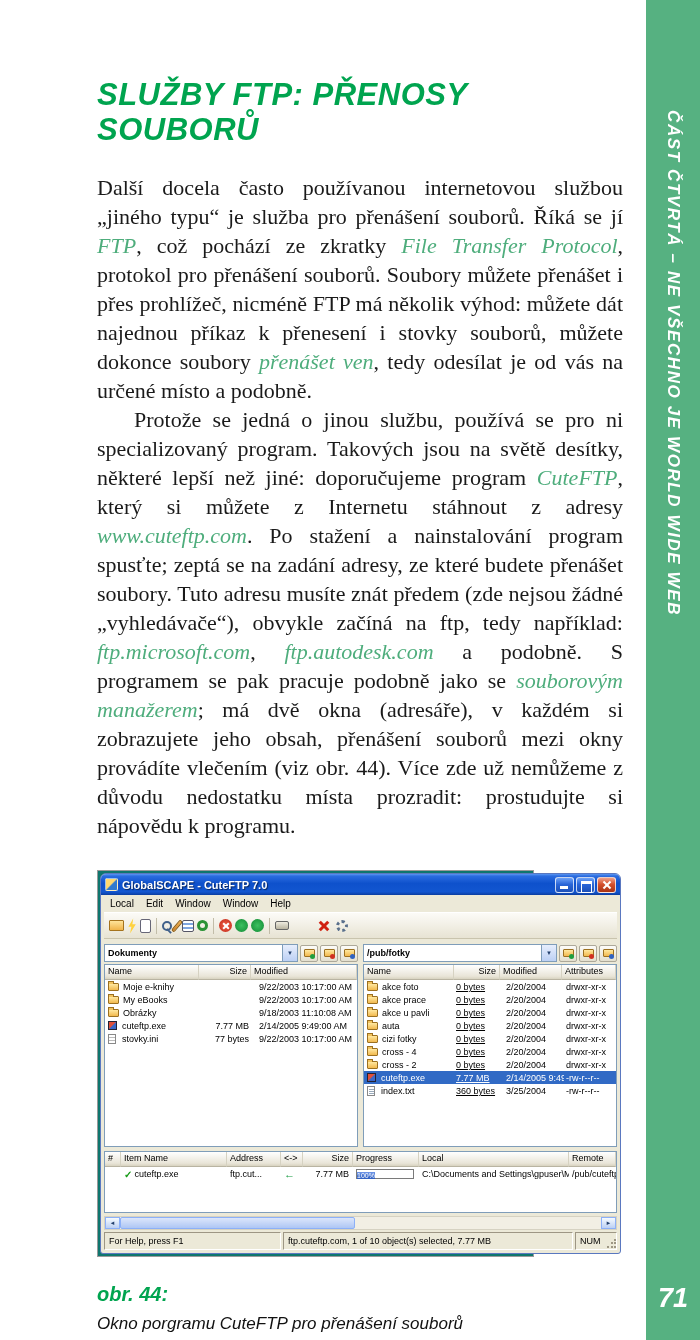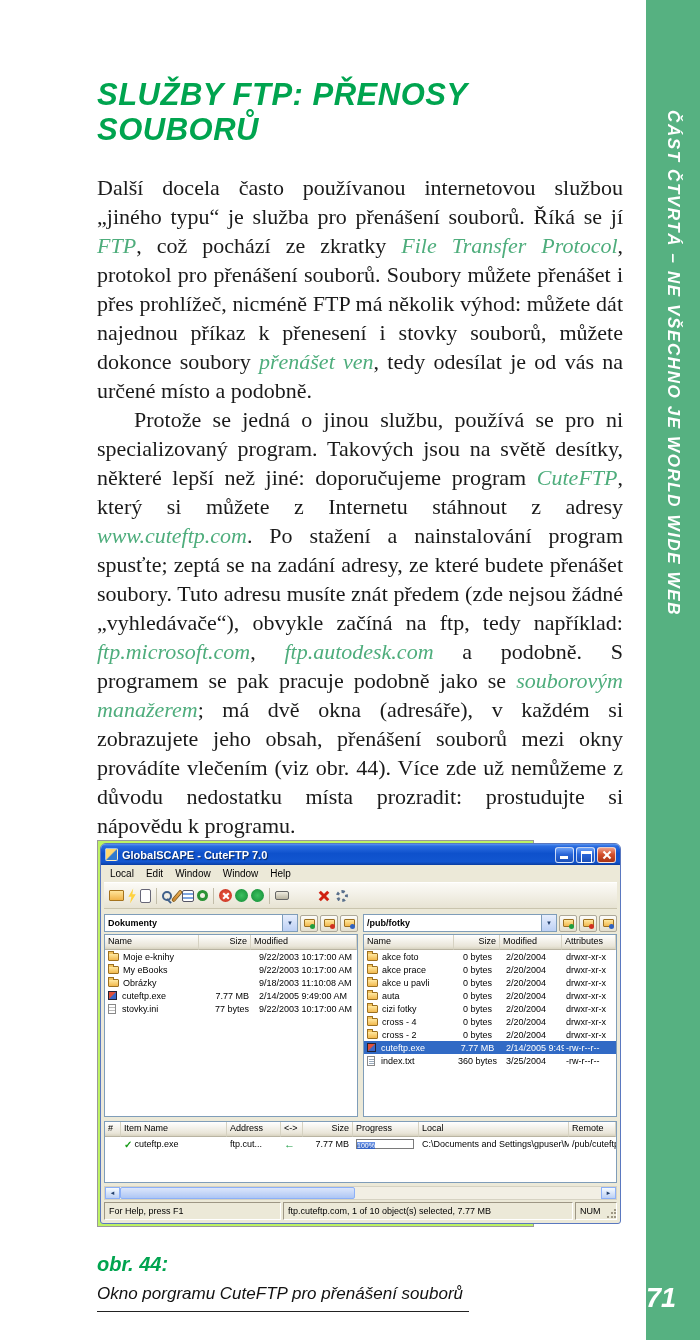--- a/index.html
+++ b/index.html
@@ -29,26 +29,26 @@
   .caption-label{font-family:"Liberation Sans",sans-serif;font-weight:bold;font-style:italic;
       color:var(--head-green);font-size:20px;margin-top:26px;}
   .caption-text{font-family:"Liberation Sans",sans-serif;font-style:italic;font-size:17px;
       color:#111;display:inline-block;border-bottom:1.5px solid #222;padding:4px 6px 7px 0;margin-top:4px;}
 
   
   .sidebar{position:absolute;left:646px;top:0;width:54px;height:1340px;background:var(--bar-green);}
   .sidebar-text{position:absolute;top:110px;left:50%;transform:translateX(-50%);
       writing-mode:vertical-rl;font-family:"Liberation Sans",sans-serif;font-weight:bold;
       font-style:italic;color:#fff;font-size:17px;letter-spacing:1.6px;white-space:nowrap;}
-  .page-number{position:absolute;bottom:26px;left:0;width:100%;
+  .page-number{position:absolute;bottom:26px;left:0;width:100%;text-align:center;
       font-family:"Liberation Sans",sans-serif;font-weight:bold;font-style:italic;
       color:#fff;font-size:27px;}
 
   
-  .figure{border:1px solid #9a9a9a;padding:2px;background:#bef264;width:437px;}
+  .figure{margin-top:30px;border:1px solid #9a9a9a;padding:2px;background:#0f766e;width:437px;}
   .xp-window{width:521px;border:1px solid #5a78c0;border-radius:6px 6px 3px 3px;
       background:var(--xp-face);font-family:"Liberation Sans",sans-serif;font-size:9px;color:#000;}
   .titlebar{height:21px;border-radius:5px 5px 0 0;display:flex;align-items:center;gap:4px;
       padding:0 4px;color:#fff;font-weight:bold;font-size:11px;
       text-shadow:1px 1px 1px rgba(0,0,0,.55);
       background:linear-gradient(180deg,#5a96f2 0%,#2b6ce0 10%,#0e51cc 45%,#1256d0 85%,#0a3da0 100%);}
   .app-icon{width:13px;height:13px;border-radius:2px;border:1px solid #fff8;
       background:linear-gradient(135deg,#ffd870 0 45%,#2f7ad0 55% 100%);}
   .title-text{flex:1;overflow:hidden;white-space:nowrap;}
   .winbtns{display:flex;gap:2px;}
@@ -120,21 +120,21 @@
 
   .listbox{flex:1;background:#fff;border:1px solid var(--xp-border);overflow:hidden;
       display:flex;flex-direction:column;}
   .lh{display:flex;height:15px;flex:0 0 15px;}
   .hcell{background:linear-gradient(#ffffff,#e9e5d8 80%,#d8d3c0);border-right:1px solid #d6d2c2;
       border-bottom:1px solid #b9b4a2;font-size:9px;padding:1px 3px;overflow:hidden;white-space:nowrap;}
   .file-row{display:flex;align-items:center;height:13px;padding-left:3px;font-size:9px;white-space:nowrap;}
   .file-row.selected{background:var(--sel-blue);color:#fff;}
   .c{overflow:hidden;white-space:nowrap;}
   .l-name{flex:1;} .l-size{width:52px;text-align:right;padding-right:4px;} .l-mod{width:104px;padding-left:6px;}
-  .r-name{flex:1;} .r-size{width:46px;text-align:center;padding-right:3px;} .r-mod{width:62px;padding-left:4px;} .r-attr{width:52px;padding-left:2px;}
+  .r-name{flex:1;} .r-size{width:46px;text-align:left;padding-right:3px;text-decoration:underline;} .r-mod{width:62px;padding-left:4px;} .r-attr{width:52px;padding-left:2px;}
 
   .fi{display:inline-block;flex:0 0 auto;position:relative;}
   .fi.folder{width:11px;height:8px;background:linear-gradient(#ffe8a0,#f2b94e);
       border:1px solid #9c7020;border-radius:1px;margin-right:4px;}
   .fi.folder::before{content:"";position:absolute;top:-3px;left:-1px;width:4px;height:2px;
       background:#f2c35e;border:1px solid #9c7020;border-bottom:0;}
   .fi.exe{width:9px;height:9px;border:1px solid #223;margin-right:5px;
       background:linear-gradient(135deg,#e05038 0 49%,#3a66c8 51% 100%);}
   .fi.ini{width:8px;height:10px;border:1px solid #888;margin-right:6px;
       background:repeating-linear-gradient(#fff 0 2px,#bbb 2px 3px);}

